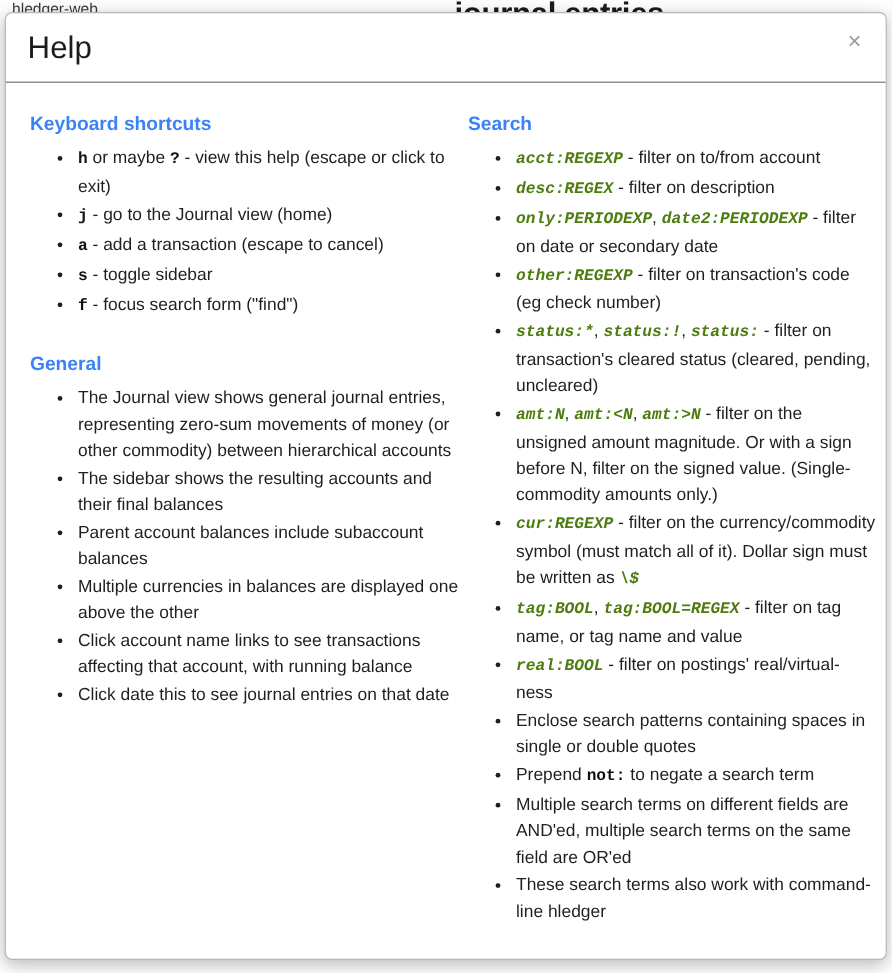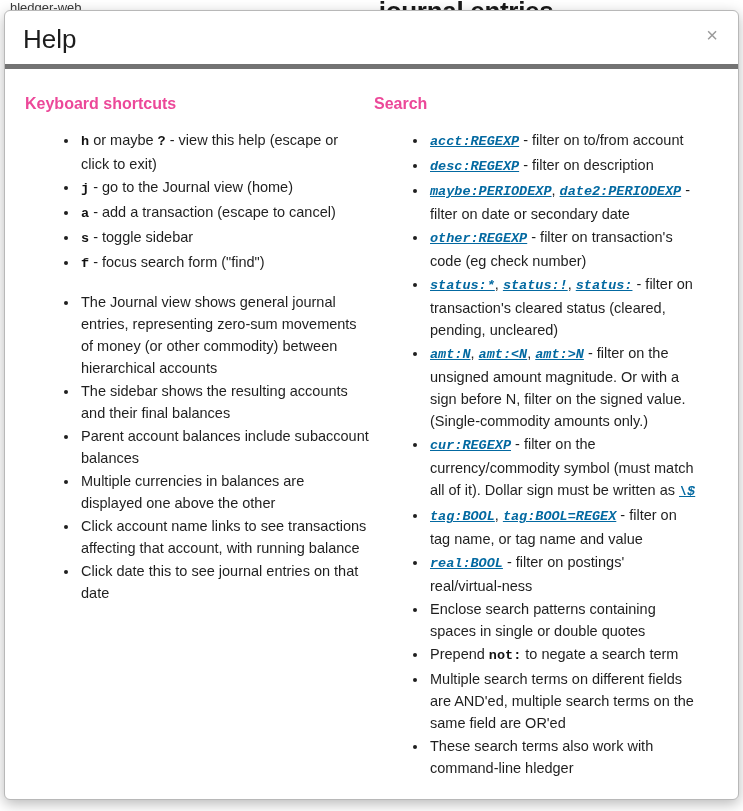--- a/index.html
+++ b/index.html
@@ -62,21 +62,21 @@
     background: #ffffff;
     border: 1px solid #b8b8b8;
     border-radius: 6px;
     box-shadow: 0 4px 14px rgba(0,0,0,0.28);
     box-sizing: border-box;
     overflow: hidden;
   }
   .modal-header {
     position: relative;
     height: 58px;
-    border-bottom: 5px solid #737373;
+    border-bottom: 1px solid #737373;
     box-sizing: border-box;
   }
   .modal-title {
     position: absolute;
     left: 18px;
     top: 13px;
     font-size: 26px;
     color: #1c1c1c;
     font-weight: normal;
   }
@@ -99,33 +99,33 @@
     padding: 0;
     height: 731px;
     box-sizing: border-box;
   }
   .col {
     position: absolute;
     top: 0;
     box-sizing: border-box;
   }
   .col-left  { left: 20px;  width: 360px; }
-  .col-right { left: 369px; width: 340px; }
+  .col-right { left: 385px; width: 340px; }
 
   h4.section {
     font-size: 16px;
     font-weight: bold;
-    color: #ec4899;
+    color: #3b82f6;
     margin: 28px 0 8px 0;
     font-family: "Liberation Sans", sans-serif;
   }
   h4.section.first { margin-top: 26px; }
 
   ul.helplist {
-    margin: 16px;
+    margin: 0;
     padding-left: 38px;
     list-style-type: disc;
   }
   ul.helplist li {
     font-size: 14.5px;
     line-height: 22px;
     color: #1f1f1f;
     margin: 0 0 1px 0;
     padding-left: 2px;
   }
@@ -134,22 +134,21 @@
     font-family: "Liberation Mono", monospace;
     font-weight: bold;
     font-size: 13.5px;
     color: #111;
   }
   .bolditalic {
     font-family: "Liberation Mono", monospace;
     font-weight: bold;
     font-style: italic;
     font-size: 13.5px;
-    color: #0369a1;
-    text-decoration: underline;
+    color: #4d7c0f;
   }
 </style>
 </head>
 <body>
 
 <div id="page">
 
   <div class="bg-page">
     <div class="bg-brand">hledger-web</div>
     <div class="bg-divider"></div>
@@ -169,39 +168,40 @@
 
         <h4 class="section first">Keyboard shortcuts</h4>
         <ul class="helplist">
           <li><span class="kbd">h</span><span> or maybe </span><span class="kbd">?</span><span> - view this help (escape or click to exit)</span></li>
           <li><span class="kbd">j</span><span> - go to the Journal view (home)</span></li>
           <li><span class="kbd">a</span><span> - add a transaction (escape to cancel)</span></li>
           <li><span class="kbd">s</span><span> - toggle sidebar</span></li>
           <li><span class="kbd">f</span><span> - focus search form ("find")</span></li>
         </ul>
 
+        <h4 class="section">General</h4>
         <ul class="helplist">
           <li>The Journal view shows general journal entries, representing zero-sum movements of money (or other commodity) between hierarchical accounts</li>
           <li>The sidebar shows the resulting accounts and their final balances</li>
           <li>Parent account balances include subaccount balances</li>
           <li>Multiple currencies in balances are displayed one above the other</li>
           <li>Click account name links to see transactions affecting that account, with running balance</li>
           <li>Click date this to see journal entries on that date</li>
         </ul>
       </div>
 
       <div class="col col-right">
         <h4 class="section first">Search</h4>
         <ul class="helplist">
 
           <li><span class="bolditalic">acct:REGEXP</span><span> - filter on to/from account</span></li>
 
-          <li><span class="bolditalic">desc:REGEXP</span><span> - filter on description</span></li>
-
-          <li><span class="bolditalic">maybe:PERIODEXP</span><span>, </span><span class="bolditalic">date2:PERIODEXP</span><span> - filter on date or secondary date</span></li>
+          <li><span class="bolditalic">desc:REGEX</span><span> - filter on description</span></li>
+
+          <li><span class="bolditalic">only:PERIODEXP</span><span>, </span><span class="bolditalic">date2:PERIODEXP</span><span> - filter on date or secondary date</span></li>
 
           <li><span class="bolditalic">other:REGEXP</span><span> - filter on transaction's code (eg check number)</span></li>
 
           <li><span class="bolditalic">status:*</span><span>, </span><span class="bolditalic">status:!</span><span>, </span><span class="bolditalic">status:</span><span> - filter on transaction's cleared status (cleared, pending, uncleared)</span></li>
 
           <li><span class="bolditalic">amt:N</span><span>, </span><span class="bolditalic">amt:&lt;N</span><span>, </span><span class="bolditalic">amt:&gt;N</span><span> - filter on the unsigned amount magnitude. Or with a sign before N, filter on the signed value. (Single-commodity amounts only.)</span></li>
 
           <li><span class="bolditalic">cur:REGEXP</span><span> - filter on the currency/commodity symbol (must match all of it). Dollar sign must be written as </span><span class="bolditalic">\$</span></li>
 
           <li><span class="bolditalic">tag:BOOL</span><span>, </span><span class="bolditalic">tag:BOOL=REGEX</span><span> - filter on tag name, or tag name and value</span></li>

